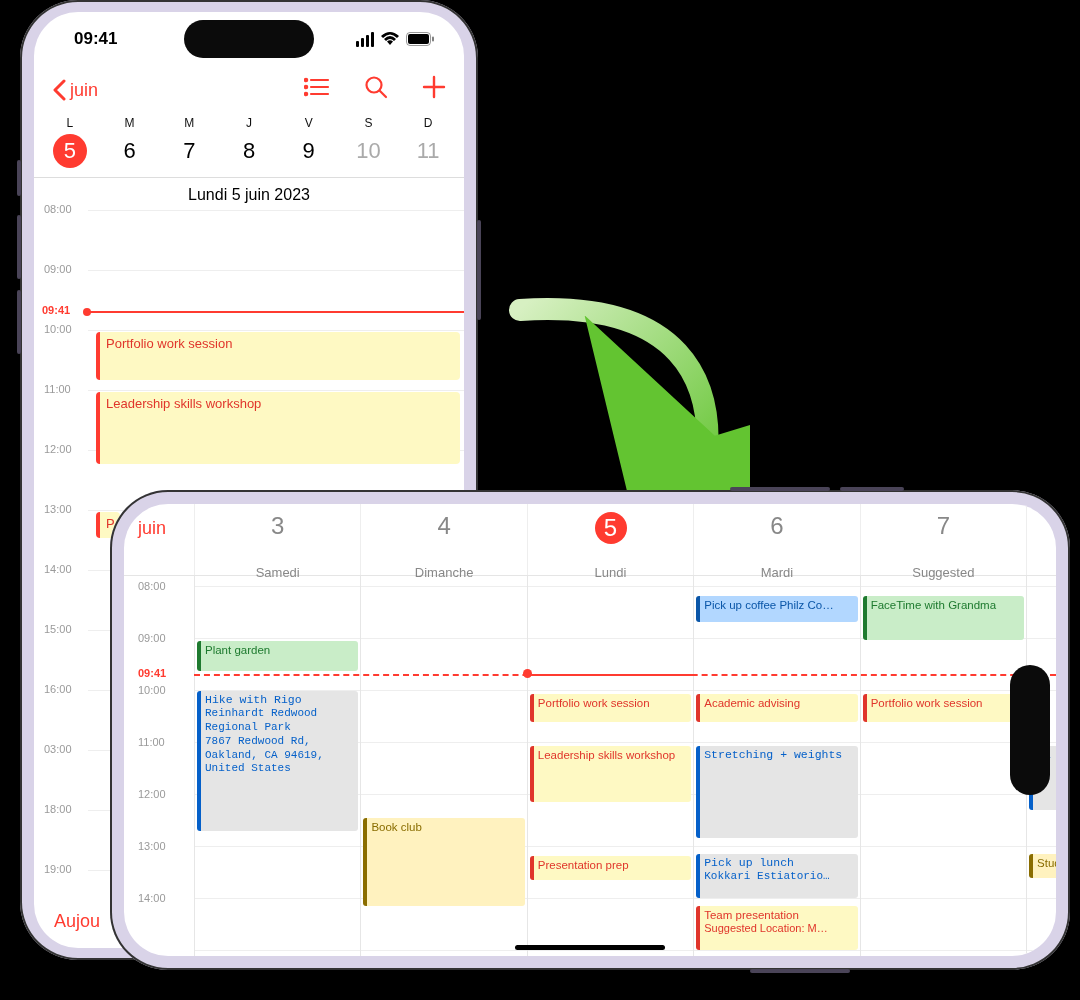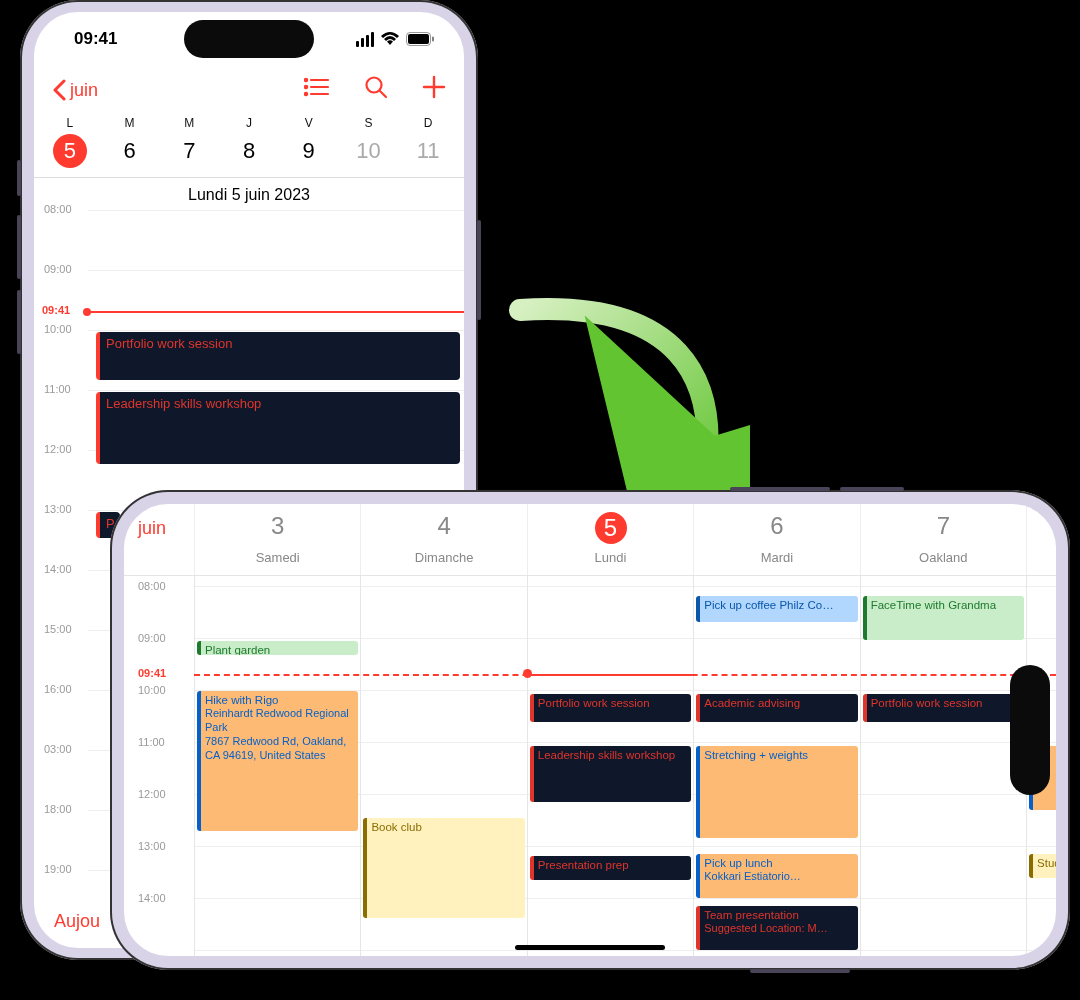--- a/index.html
+++ b/index.html
@@ -97,40 +97,40 @@
   .event {
     position:absolute;
     left:62px; right:4px;
     border-left:4px solid;
     border-radius:4px;
     padding:4px 6px;
     font-size:13px;
     font-weight:500;
     overflow:hidden;
   }
-  .ev-red { background:#0f172a; border-color:#ff3b30; color:#e0352b;}
+  .ev-red { background:#fef9c3; border-color:#ff3b30; color:#e0352b;}
   .ev-redsolid { background:#f2c0be; border-color:#e0352b; color:#c23028;}
   .ev-green { background:#c9edc8; border-color:#34c759; color:#1e7a2f;}
-  .ev-blue { background:#fdba74; border-color:#007aff; color:#0560c9;}
+  .ev-blue { background:#e5e5e5; border-color:#007aff; color:#0560c9;font-family:Liberation Mono, monospace;}
   .ev-bluesolid { background:#b2d7ff; border-color:#0a6bd6; color:#0a56a8;}
   .ev-yellow { background:#fff2bf; border-color:#ffcc00; color:#8a6d00;}
 
   .today-btn {
     position:absolute; left:20px; bottom:16px;
     color:#ff3b30; font-size:18px;
   }
   .land-time-col { width:70px; position:relative; }
   .land-days { flex:1; display:flex; position:relative; }
   .land-col { flex:1; border-left:1px solid #e6e6e6; position:relative; }
   .land-col-extra { width:30px; border-left:1px solid #e6e6e6; position:relative; }
   .land-header { height:72px; border-bottom:1px solid #e5e5e5; display:flex; }
   .land-header .month { width:70px; display:flex; align-items:flex-start; padding:14px 0 0 14px; color:#ff3b30; font-size:18px;}
   .land-header .day { flex:1; text-align:center; padding-top:8px; border-left:1px solid #eee;}
   .land-header .day .n { font-size:24px; color:#888; height:34px;}
-  .land-header .day .d { font-size:13px; color:#888; margin-top:4px;}
+  .land-header .day .d { font-size:13px; color:#888; margin-top:19px;}
   .land-header .day.today .n span{ display:inline-block; width:32px; height:32px; line-height:32px; background:#ff3b30; color:#fff; border-radius:50%;}
   .land-header .day-extra { width:30px; border-left:1px solid #eee; }
 
   .land-grid { position:relative; flex:1; overflow:hidden;}
   .land-hour { position:absolute; left:0; right:0; border-top:1px solid #eee; }
   .land-event {
     position:absolute; left:2px; right:2px;
     border-left:4px solid;
     border-radius:3px;
     padding:2px 4px;
@@ -318,21 +318,21 @@
         <div class="day today">
           <div class="n"><span>5</span></div>
           <div class="d">Lundi</div>
         </div>
         <div class="day">
           <div class="n">6</div>
           <div class="d">Mardi</div>
         </div>
         <div class="day">
           <div class="n">7</div>
-          <div class="d">Oakland</div>
+          <div class="d">Suggested</div>
         </div>
         <div class="day-extra"></div>
       </div>
 
      <div class="land-grid" id="l-grid" style="display:flex;">
         <div class="land-time-col" id="l-time">
           <div style="position: absolute; left: 14px; top: 4px; font-size: 11px; color: rgb(154, 154, 154);">08:00</div>
           <div style="position: absolute; left: 14px; top: 56px; font-size: 11px; color: rgb(154, 154, 154);">09:00</div>
           <div style="position: absolute; left: 14px; top: 108px; font-size: 11px; color: rgb(154, 154, 154);">10:00</div>
           <div style="position: absolute; left: 14px; top: 160px; font-size: 11px; color: rgb(154, 154, 154);">11:00</div>
@@ -344,31 +344,31 @@
         <div class="land-days" id="l-days" style="position:relative;">
         <div class="land-hour" style="top: 10px;"></div>
           <div class="land-hour" style="top: 62px;"></div>
           <div class="land-hour" style="top: 114px;"></div>
           <div class="land-hour" style="top: 166px;"></div>
           <div class="land-hour" style="top: 218px;"></div>
           <div class="land-hour" style="top: 270px;"></div>
           <div class="land-hour" style="top: 322px;"></div>
           <div class="land-hour" style="top: 374px;"></div>
           <div class="land-col">
-            <div class="land-event ev-green" style="top: 65px; height: 14px;">
+            <div class="land-event ev-green" style="top: 65px; height: 30px;">
               <div>Plant garden</div>
             </div>
             <div class="land-event ev-blue" style="top: 115px; height: 140px;">
               <div>Hike with Rigo</div>
               <div class="sub" style="white-space: pre-line;">Reinhardt Redwood Regional Park
 7867 Redwood Rd, Oakland, CA 94619, United States</div>
             </div>
           </div>
           <div class="land-col">
-            <div class="land-event ev-yellow" style="top: 242px; height: 100px;">
+            <div class="land-event ev-yellow" style="top: 242px; height: 88px;">
               <div>Book club</div>
             </div>
           </div>
           <div class="land-col">
             <div class="land-event ev-red" style="top: 118px; height: 28px;">
               <div>Portfolio work session</div>
             </div>
             <div class="land-event ev-red" style="top: 170px; height: 56px;">
               <div>Leadership skills workshop</div>
             </div>

